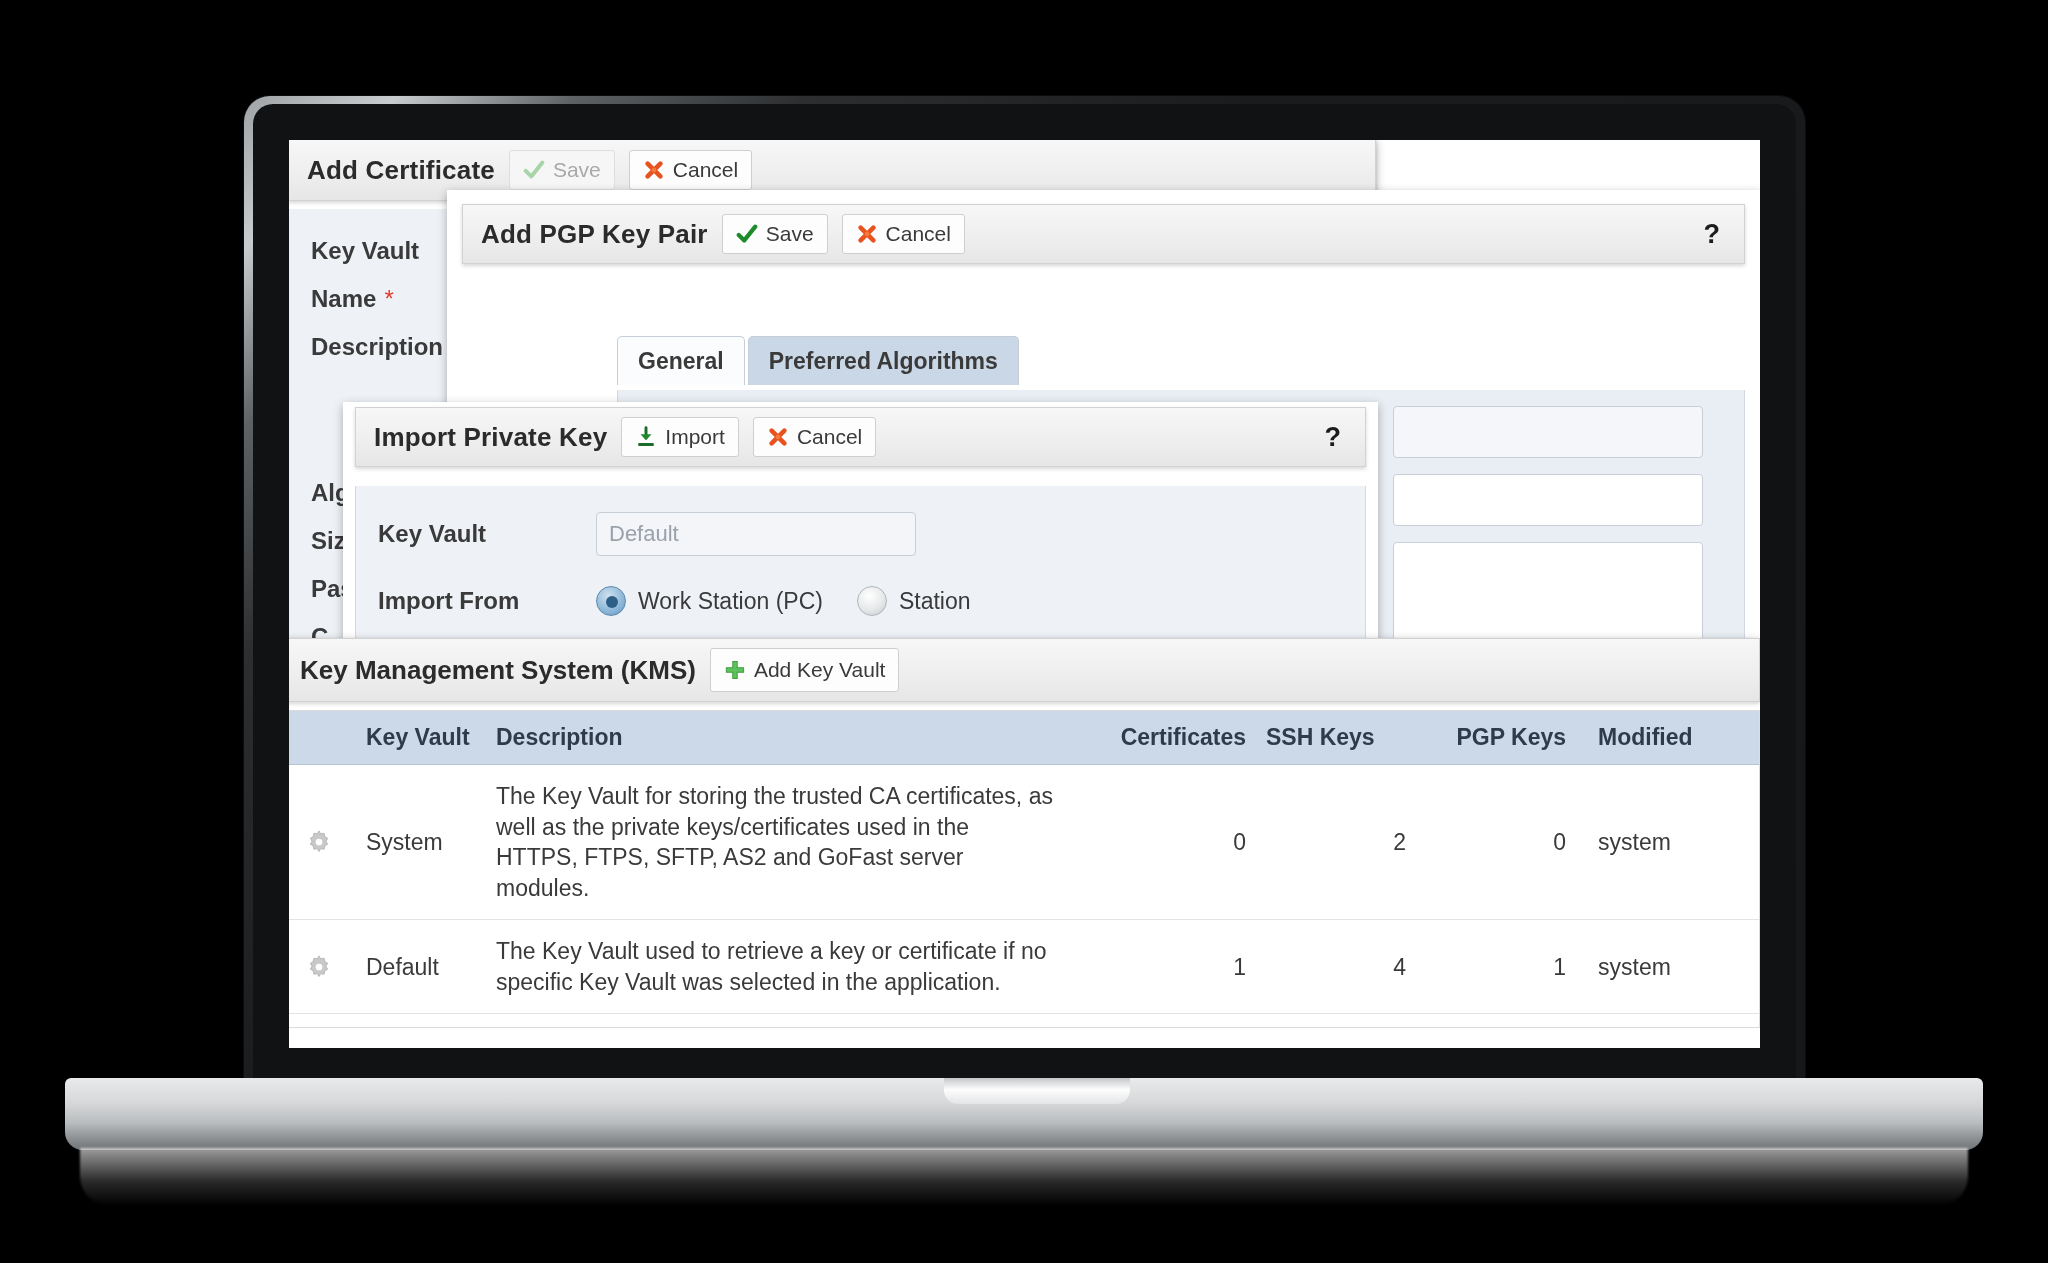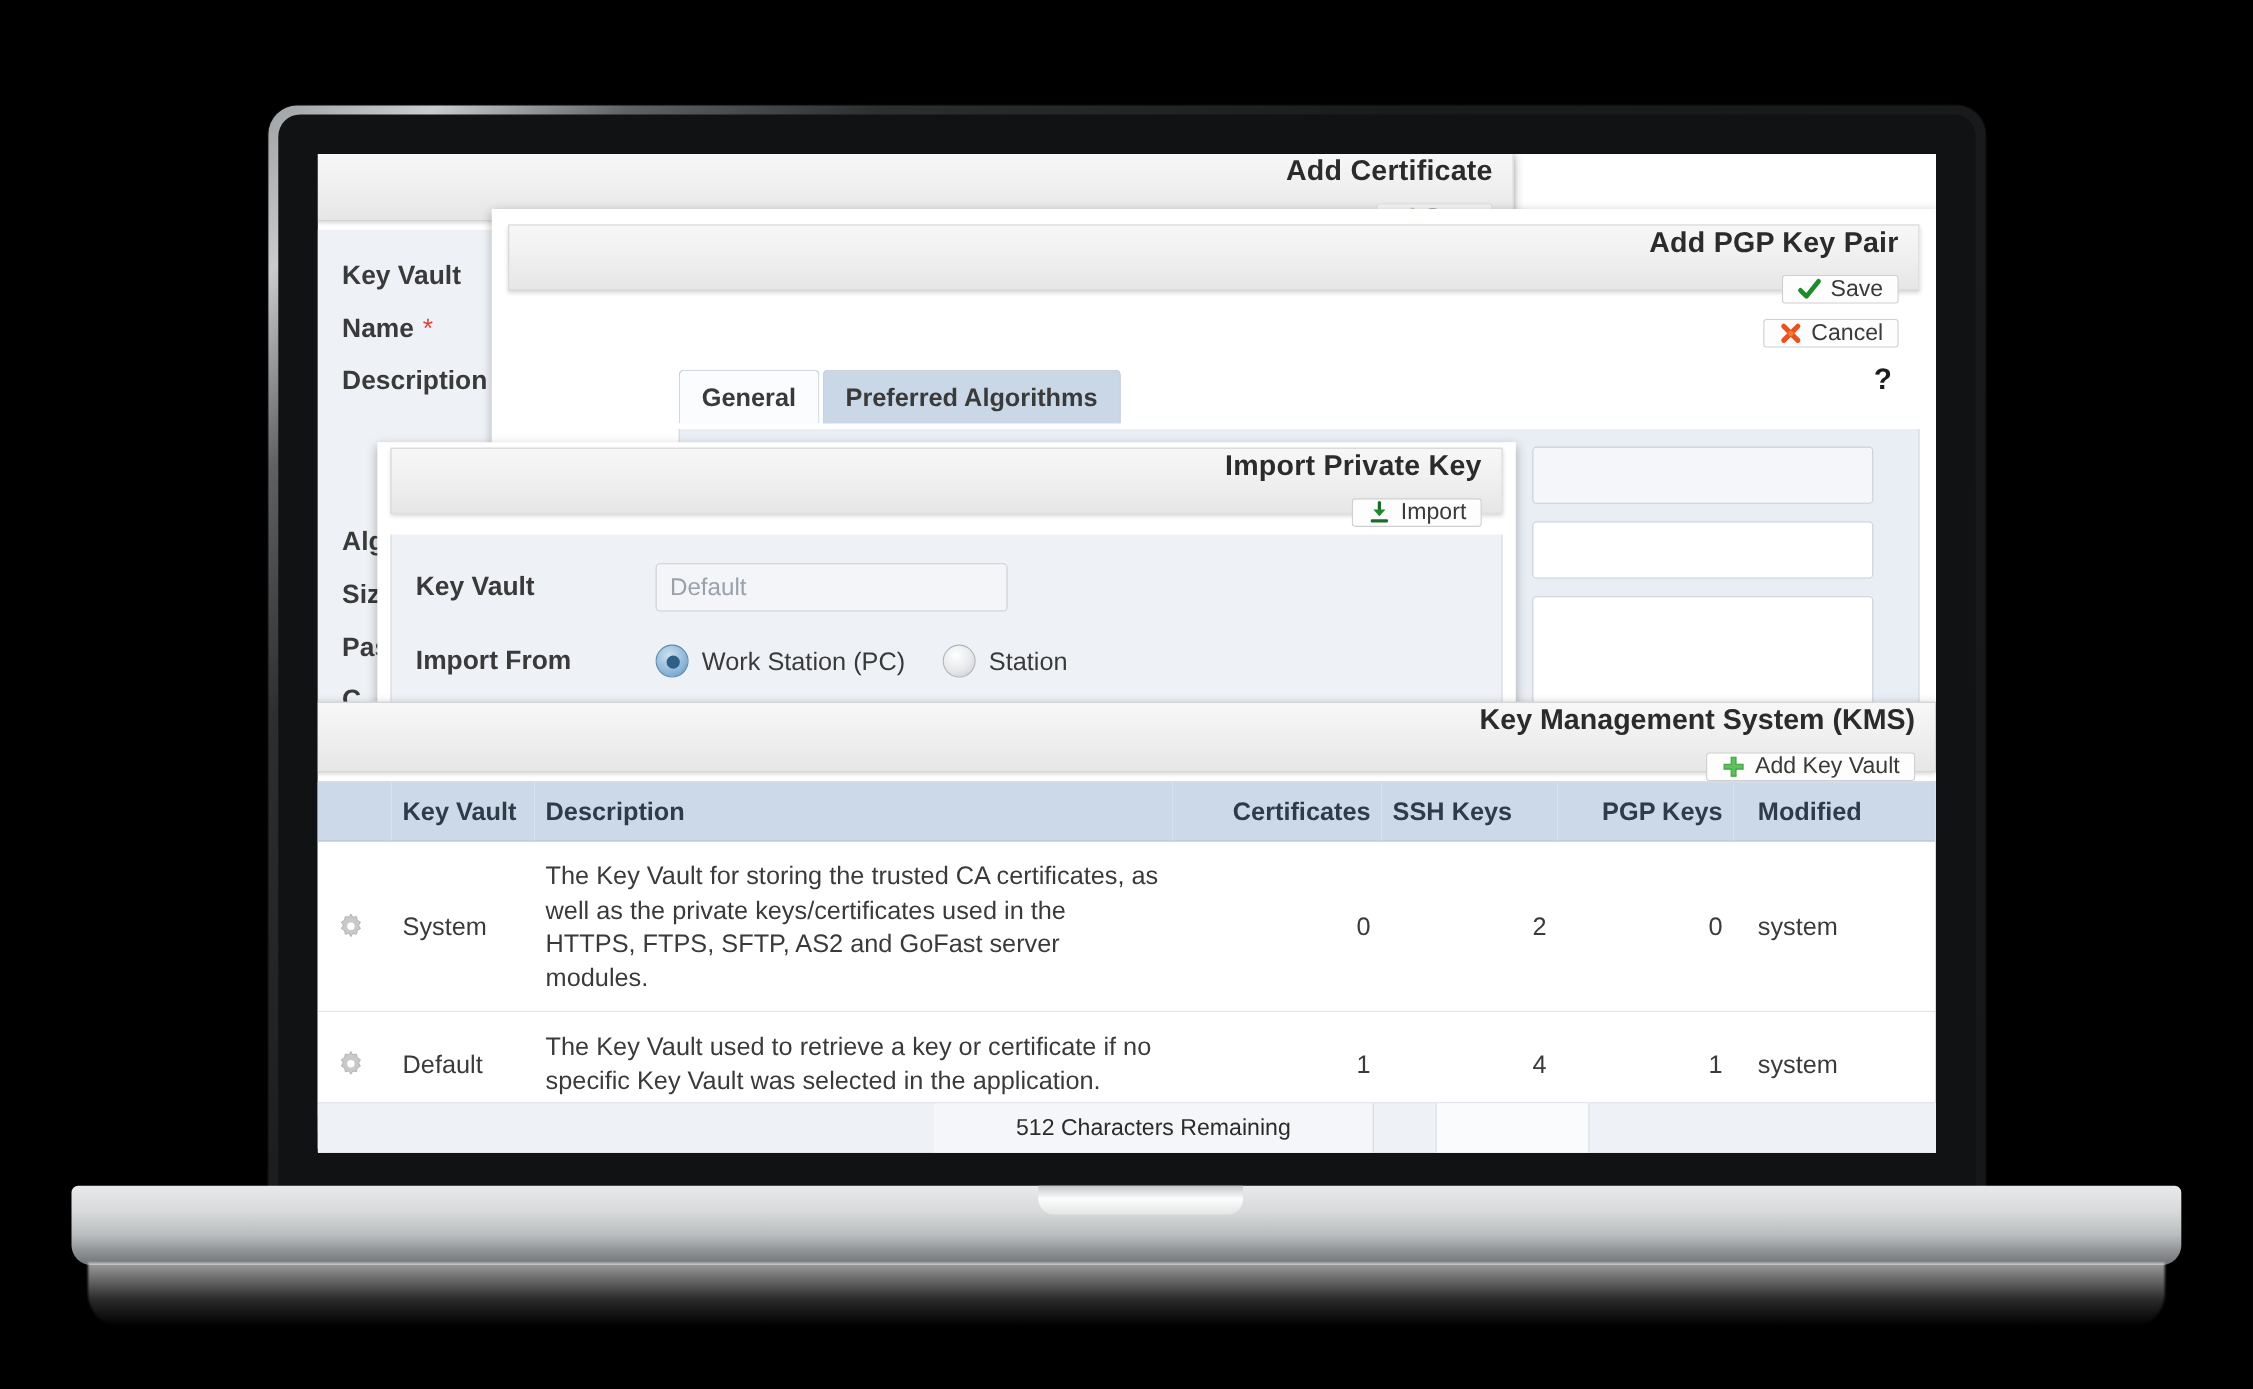--- a/index.html
+++ b/index.html
@@ -36,26 +36,25 @@
   #laptop-reflection {
     position: absolute; left: 80px; top: 1148px; width: 1888px; height: 58px;
     background: linear-gradient(180deg,rgba(255,255,255,0.62) 0%,rgba(255,255,255,0.16) 58%,rgba(255,255,255,0) 100%);
     filter: blur(1px);
     border-radius: 0 0 30px 30px;
   }
 
   
   .panel { position: absolute; background:#fff; box-shadow: 0 3px 9px rgba(0,0,0,0.30); }
   .titlebar {
-    display:flex; align-items:flex-end; gap:14px;
+    display:flex; align-items:center; gap:14px;
     height:58px; padding:0 18px;
     background: linear-gradient(180deg,#f7f7f7 0%,#efefef 52%,#e6e6e6 100%);
     border:1px solid #d2d2d2;
     box-shadow: 0 2px 4px rgba(0,0,0,0.16);
-    flex-direction: column;
   }
   .title { font-size:26px; font-weight:bold; color:#2b2b2b; letter-spacing:.2px; white-space:nowrap; }
   .tbtn {
     display:flex; align-items:center; gap:8px;
     height:40px; padding:0 13px;
     background:#fdfdfd; border:1px solid #cfcfcf; border-radius:3px;
     font-size:21px; color:#3a3a3a; white-space:nowrap; cursor:pointer;
   }
   .tbtn.disabled { color:#a9a9a9; border-color:#dedede; background:#f6f6f6; }
   .helpq { margin-left:auto; font-size:27px; font-weight:bold; color:#1c1c1c; cursor:pointer; padding-right:6px; }
@@ -346,26 +345,20 @@
               <td class="num">1</td>
               <td class="num">4</td>
               <td class="num">1</td>
               <td style="padding-left:22px;">system</td>
             </tr>
           </tbody>
         </table>
       </div>
     </div>
 
-    <div style="position:absolute; left:0; top:862px; width:1471px; height:46px; background:#eef2f7; border-top:1px solid #dfe4ea;">
-      <div style="position:absolute; left:560px; top:0; width:400px; height:45px; background:#f4f6f9; border-right:1px solid #d5dae1; display:flex; align-items:center; justify-content:center;">
-        <span style="font-size:21px; color:#2b2b2b;">512 Characters Remaining</span>
-      </div>
-      <div style="position:absolute; left:1016px; top:0; width:140px; height:45px; background:#f9fbfc; border-left:1px solid #d5dae1; border-right:1px solid #d5dae1;"></div>
-    </div>
 
   </div>
 
   <div id="laptop-base"></div>
   <div id="laptop-notch"></div>
   <div id="laptop-reflection"></div>
 
 </div>
 
 </body></html>

